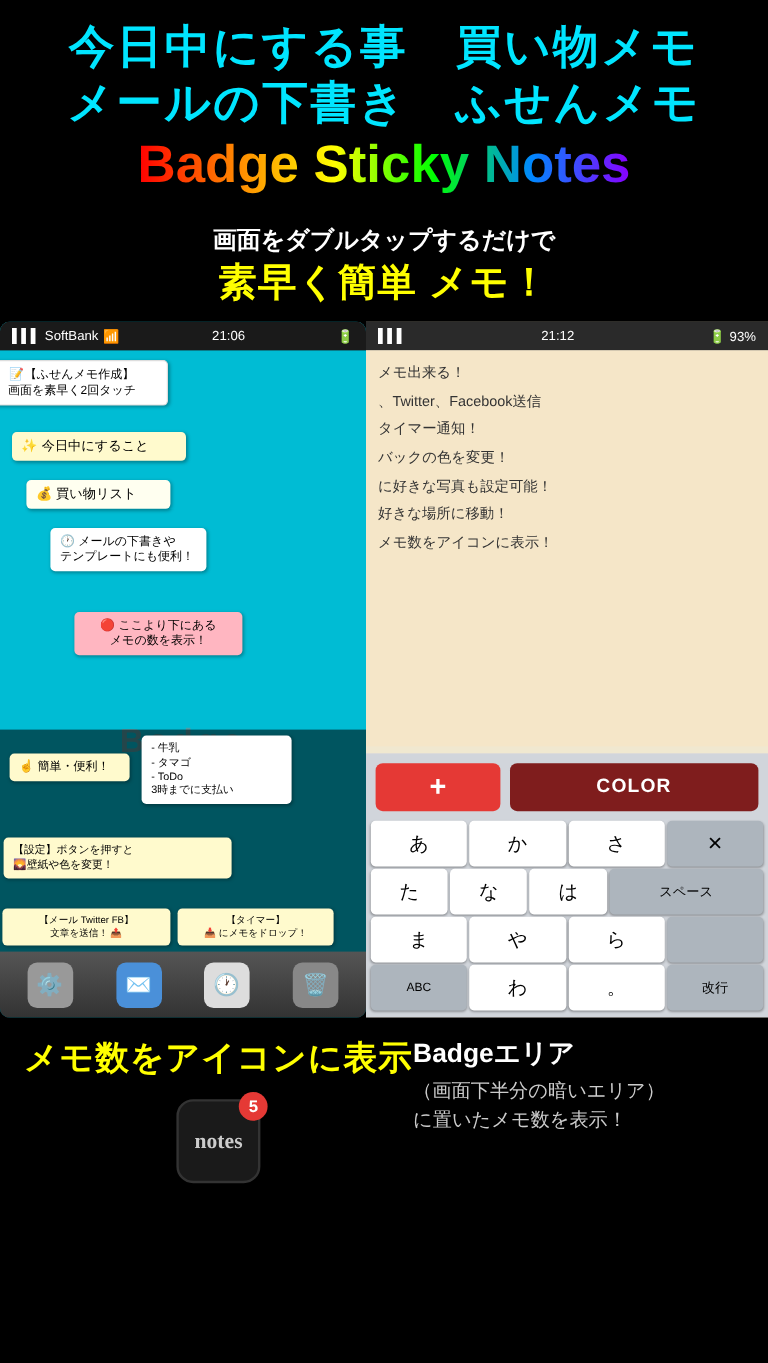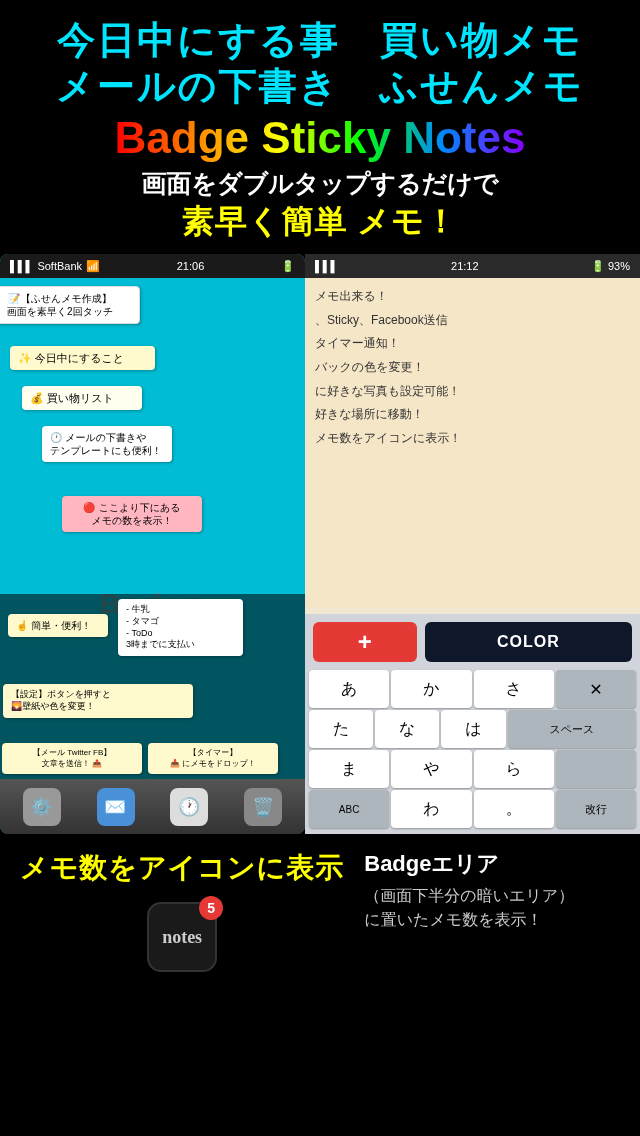--- a/index.html
+++ b/index.html
@@ -29,24 +29,24 @@
       font-size: 44px;
       font-weight: 900;
       background: linear-gradient(to right, #ff0000, #ff8800, #ffff00, #00ff00, #0088ff, #8800ff);
       -webkit-background-clip: text;
       -webkit-text-fill-color: transparent;
       background-clip: text;
       margin: 4px 0;
       display: inline-block;
     }
     .subtitle-line1 {
-      font-size: 25px;
-      color: #fff;
-      font-weight: bold;
-      margin-top: 0;
+      font-size: 20px;
+      color: #fff;
+      font-weight: bold;
+      margin-top: 20px;
     }
     .subtitle-line2 {
       font-size: 32px;
       font-weight: 900;
       color: #ff4400;
       letter-spacing: 1px;
     }
     .subtitle-line2 span {
       color: #ffff00;
     }
@@ -219,21 +219,21 @@
       border-radius: 6px;
       font-size: 24px;
       height: 40px;
       display: flex;
       align-items: center;
       justify-content: center;
       font-weight: bold;
     }
     .btn-color {
       flex: 2;
-      background: #0f172a;
+      background: #7f1d1d;
       color: #fff;
       border: none;
       border-radius: 6px;
       font-size: 16px;
       font-weight: bold;
       height: 40px;
       display: flex;
       align-items: center;
       justify-content: center;
       letter-spacing: 1px;
@@ -269,21 +269,20 @@
     .kb-key-wide {
       flex: 2;
     }
 
     
     .bottom-section {
       background: #000;
       padding: 15px 20px;
       display: flex;
       align-items: flex-start;
-      gap: 20px;
       height: 250px;
     }
     .bottom-left {
       display: flex;
       flex-direction: column;
       align-items: center;
       gap: 10px;
       flex-shrink: 0;
     }
     .memo-count-title {
@@ -430,21 +429,21 @@
     <div class="right-phone-screen">
 
       <div class="right-status-bar">
         <span>▌▌▌</span>
         <span>21:12</span>
         <span>🔋 93%</span>
       </div>
 
       <div class="right-content" style="height:330px;">
         <p>メモ出来る！</p>
-        <p>、Sticky、Facebook送信</p>
+        <p>、Twitter、Facebook送信</p>
         <p>タイマー通知！</p>
         <p>バックの色を変更！</p>
         <p>に好きな写真も設定可能！</p>
         <p>好きな場所に移動！</p>
         <p>メモ数をアイコンに表示！</p>
       </div>
 
       <div class="keyboard-area">
 
         <div class="add-color-bar">

